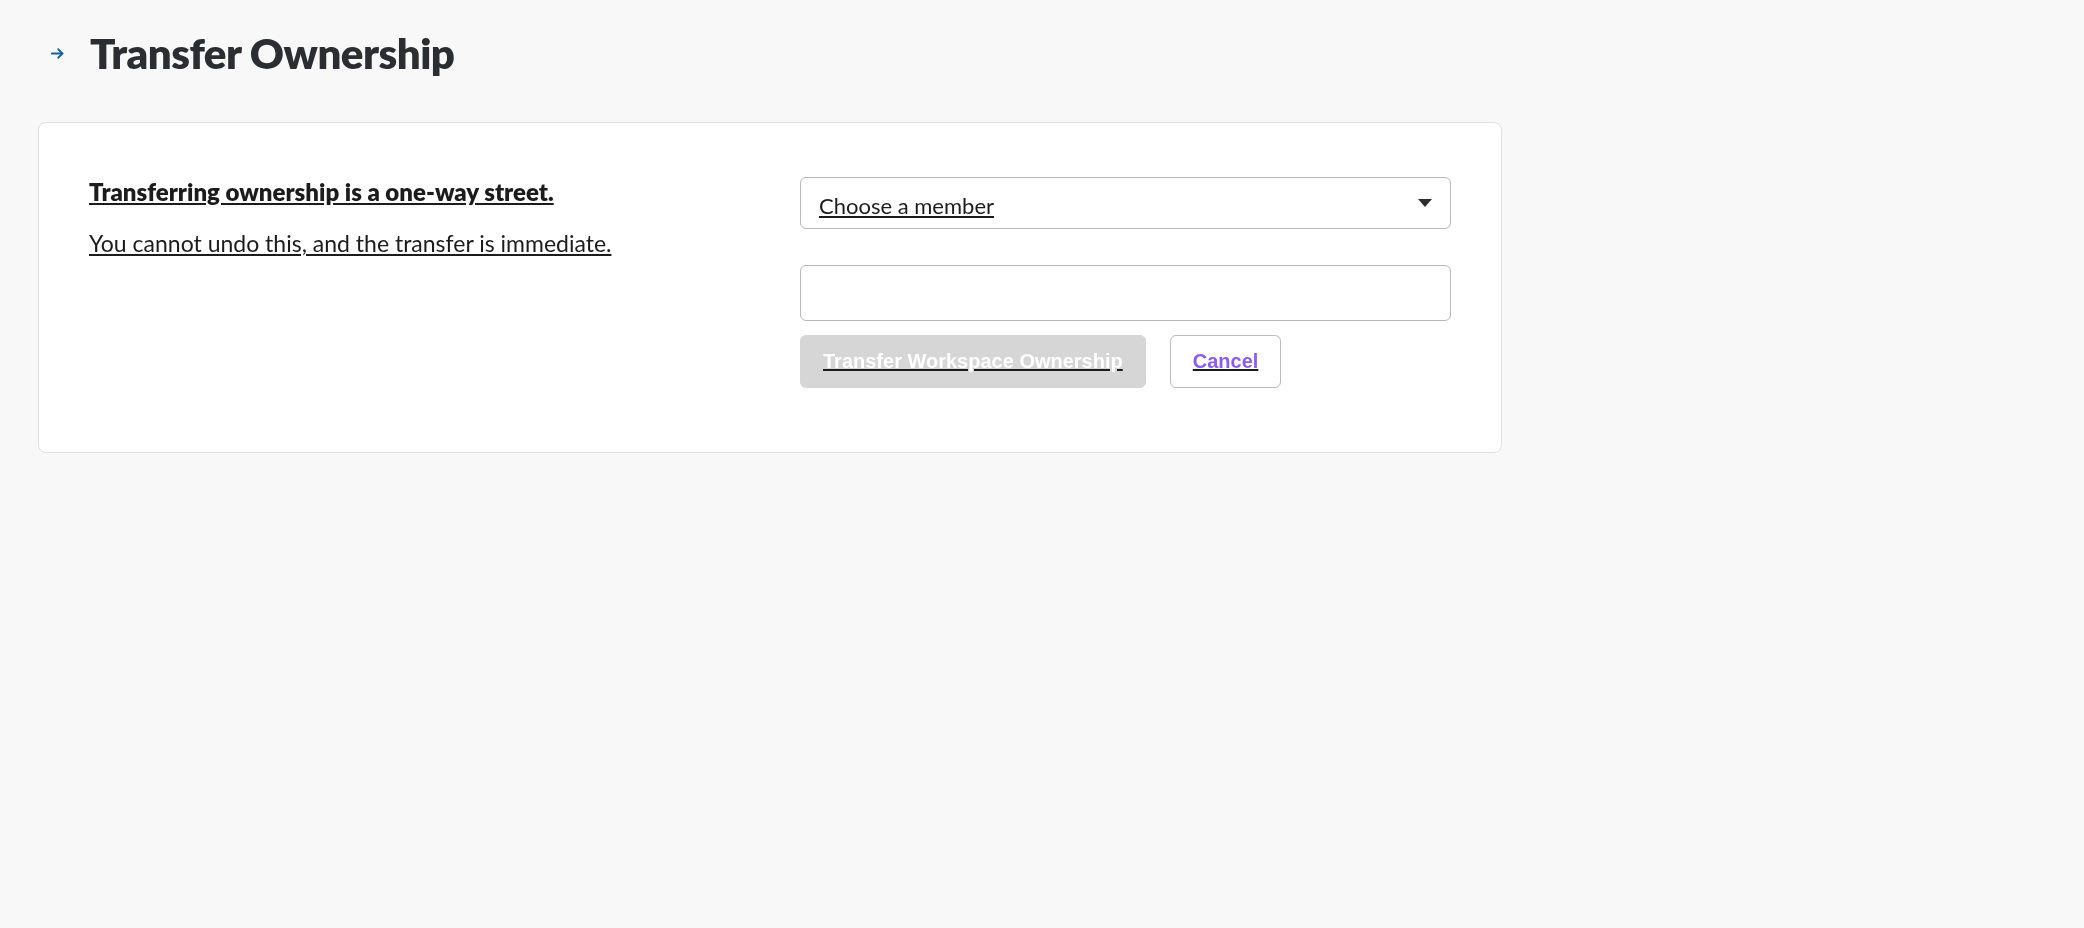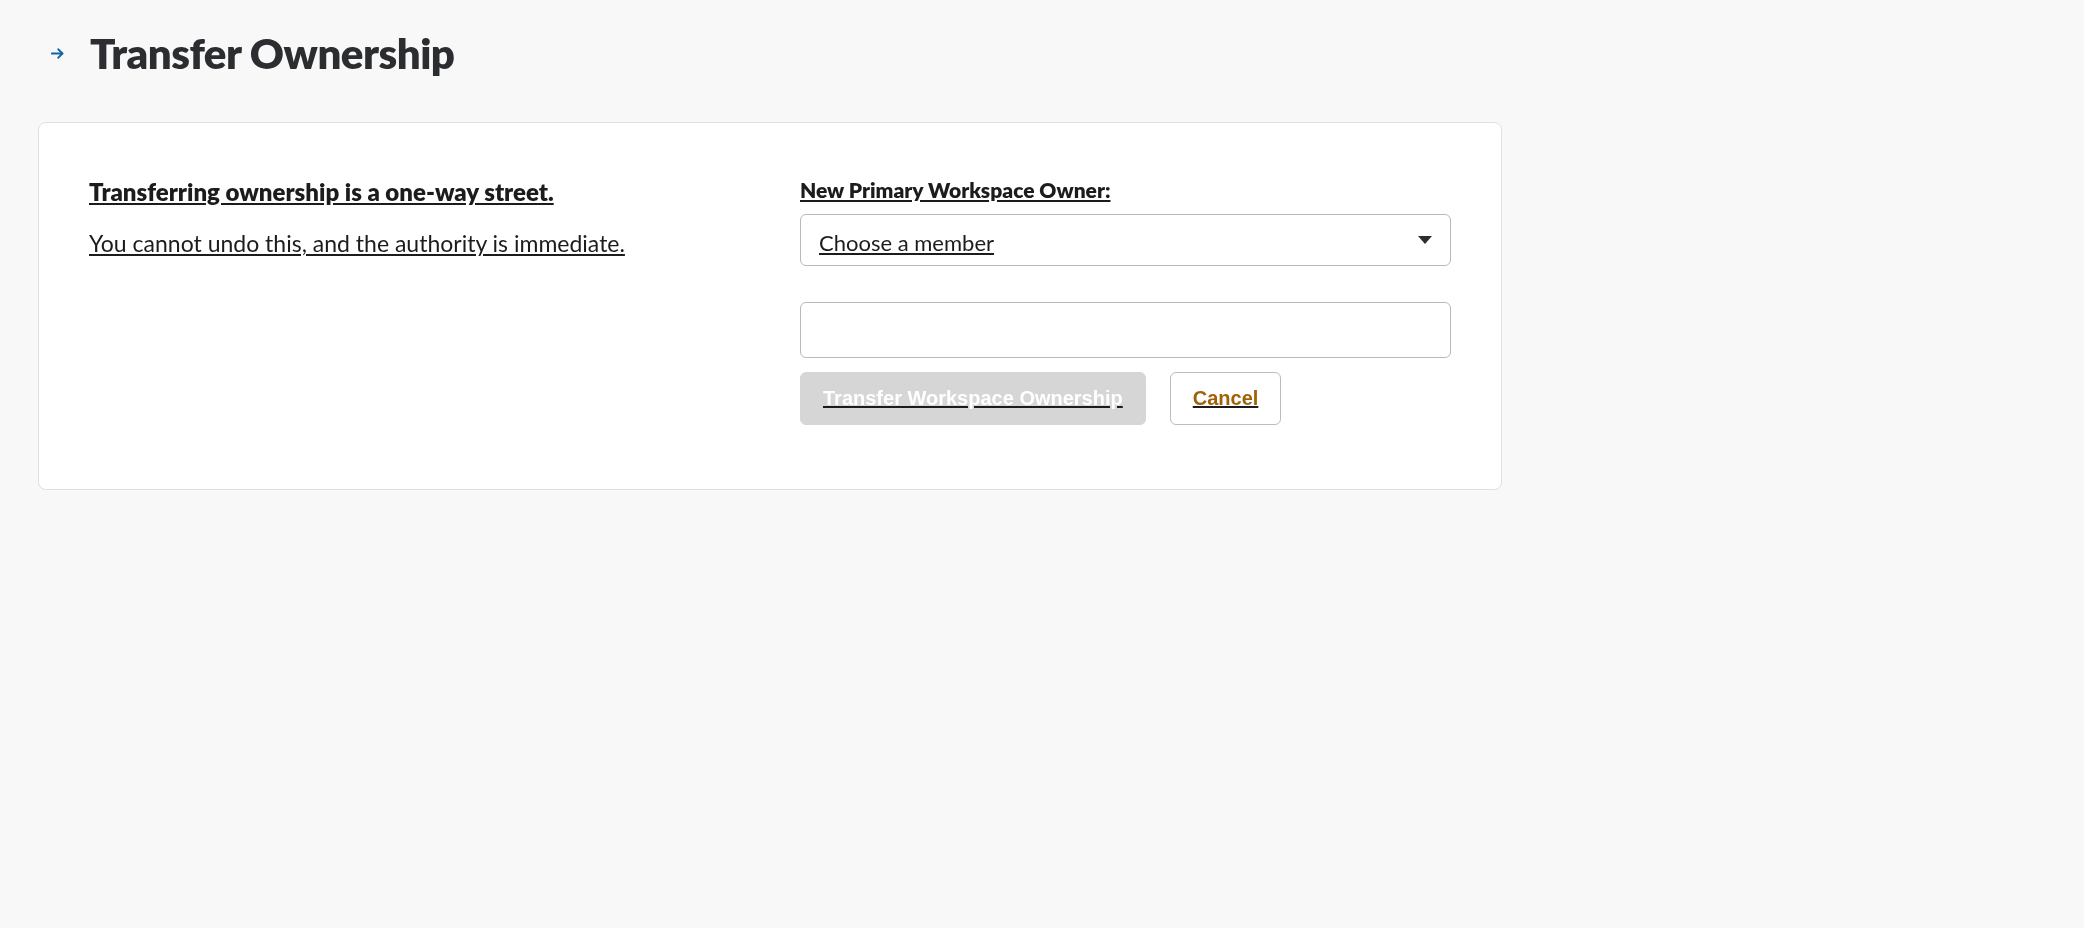--- a/index.html
+++ b/index.html
@@ -141,21 +141,21 @@
     box-sizing: border-box;
   }
   .btn-primary-disabled {
     background: #d6d6d6;
     color: #ffffff;
     cursor: default;
     border-color: #d6d6d6;
   }
   .btn-secondary {
     background: #ffffff;
-    color: #a16207;
+    color: #8b5cf6;
     border: 1px solid #bcbcbc;
   }
 </style>
 </head>
 <body>
 
 <div class="wrap">
 
   <div class="title-row">
     <span class="arrow-icon">
@@ -164,25 +164,24 @@
         <polyline points="13 6 19 12 13 18"></polyline>
       </svg>
     </span>
     <h1 class="page-title">Transfer Ownership</h1>
   </div>
 
   <div class="card">
 
     <div class="col">
       <h2 class="left-heading">Transferring ownership is a one-way street.</h2>
-      <p class="para">You cannot undo this, and the authority is immediate.</p>
+      <p class="para">You cannot undo this, and the transfer is immediate.</p>
     </div>
 
     <div class="col">
-      <label class="field-label">New Primary Workspace Owner:</label>
       <div class="select-box">
         <span>Choose a member</span>
         <span class="select-caret"></span>
       </div>
 
       <input type="password" class="text-input" value="" style="">
 
 
       <div class="btn-row">
         <button class="btn btn-primary-disabled" disabled="">Transfer Workspace Ownership</button>

